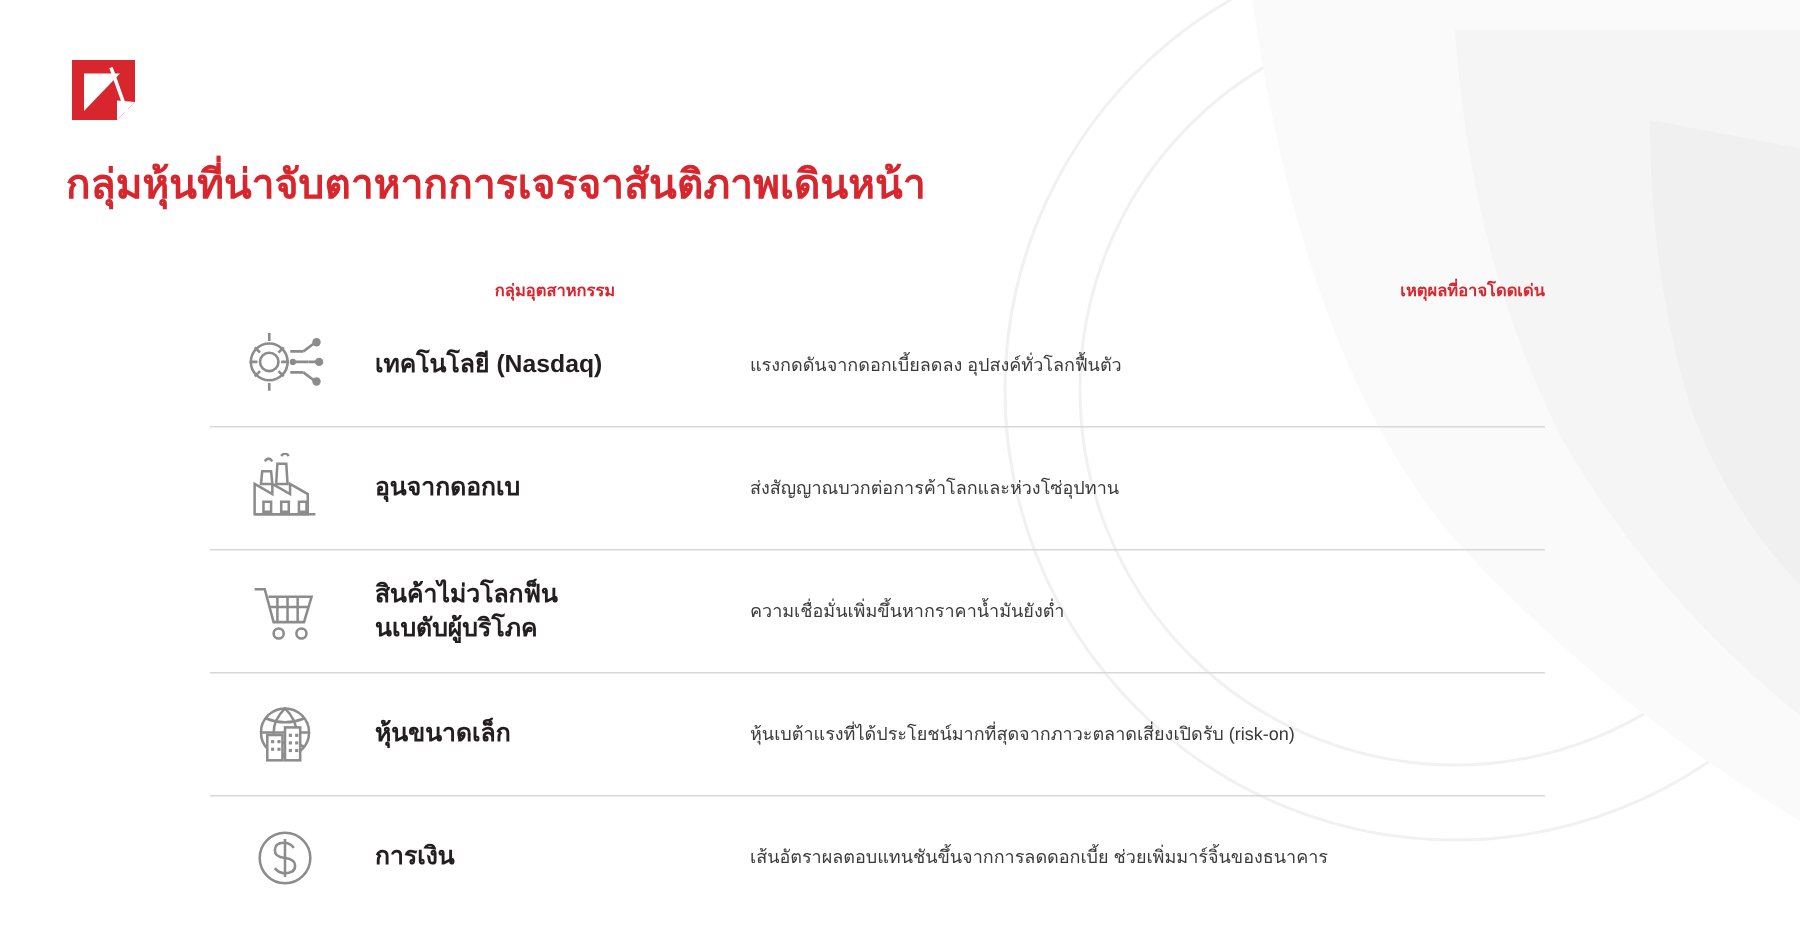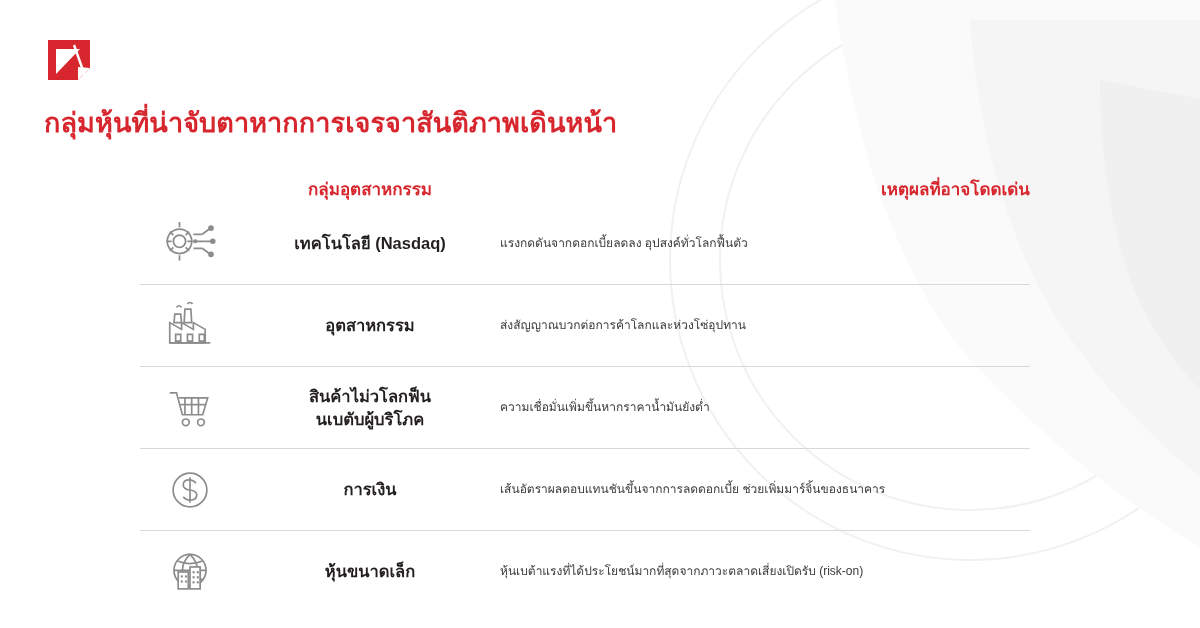--- a/index.html
+++ b/index.html
@@ -65,21 +65,21 @@
     width: 890px;
   }
   .thead {
     display: flex;
     align-items: flex-end;
     height: 34px;
   }
   .th {
     color: #d7262d;
     font-weight: bold;
-    font-size: 17px;
+    font-size: 11px;
   }
   .col-icon { width: 100px; flex: 0 0 100px; }
   .col-sector { width: 260px; flex: 0 0 260px; text-align: center; }
   .col-reason { flex: 1 1 auto; padding-left: 0px; }
   .thead .col-sector { text-align: center; }
   .thead .col-reason { text-align: right; }
 
   .row {
     display: flex;
     align-items: center;
@@ -92,21 +92,20 @@
     width: 100px;
     flex: 0 0 100px;
     display: flex;
     align-items: center;
     justify-content: center;
     color: #8c8c8c;
   }
   .cell-sector {
     width: 260px;
     flex: 0 0 260px;
-    text-align: center;
     font-weight: bold;
     font-size: 16.5px;
     color: #231f20;
     line-height: 1.35;
     padding: 0 10px;
   }
   .cell-reason {
     flex: 1 1 auto;
     font-size: 12px;
     color: #3a3a3a;
@@ -183,21 +182,21 @@
             <path d="M14 14 h7 l1 10 h-9 Z"></path>
             <path d="M26 8 h7 l1 16 h-9 Z"></path>
             <path d="M15 38 h6 v8 h-6 Z"></path>
             <path d="M29 38 h6 v8 h-6 Z"></path>
             <path d="M43 38 h6 v8 h-6 Z"></path>
             <path d="M16 6 q3 -4 6 0 M29 2 q3 -4 6 0"></path>
           </g>
         </svg>
       </div>
       <div class="cell-sector">
-        <span>อุตสาหกรรม</span>
+        <span>อุนจากดอกเบ</span>
       </div>
       <div class="cell-reason">ส่งสัญญาณบวกต่อการค้าโลกและห่วงโซ่อุปทาน</div>
     </div>
 
     <div class="row">
       <div class="cell-icon">
         <svg viewBox="0 0 64 56" width="54" height="48">
           <g fill="none" stroke="#8c8c8c" stroke-width="2">
             <path d="M8 10 h8 l7 26 h24 l6 -20 H19"></path>
             <path d="M26 16 v20 M34 16 v20 M42 16 v20"></path>
@@ -207,36 +206,20 @@
             <circle cx="27" cy="45" r="4"></circle>
             <circle cx="45" cy="45" r="4"></circle>
           </g>
         </svg>
       </div>
       <div class="cell-sector">
         <span>สินค้าไม่วโลกฟ็น</span>
         <span class="sub">นเบตับผู้บริโภค</span>
       </div>
       <div class="cell-reason">ความเชื่อมั่นเพิ่มขึ้นหากราคาน้ำมันยังต่ำ</div>
-    </div>
-
-    <div class="row">
-      <div class="cell-icon">
-        <svg viewBox="0 0 64 56" width="54" height="48">
-          <g fill="none" stroke="#8c8c8c" stroke-width="2">
-            <circle cx="32" cy="28" r="20"></circle>
-            <path d="M32 13 v30"></path>
-            <path d="M39 20 q-3 -4 -8 -4 q-7 0 -7 6 q0 5 8 6 q8 1 8 6 q0 6 -8 6 q-5 0 -8 -4"></path>
-          </g>
-        </svg>
-      </div>
-      <div class="cell-sector">
-        <span>การเงิน</span>
-      </div>
-      <div class="cell-reason">เส้นอัตราผลตอบแทนชันขึ้นจากการลดดอกเบี้ย ช่วยเพิ่มมาร์จิ้นของธนาคาร</div>
     </div>
 
     <div class="row">
       <div class="cell-icon">
         <svg viewBox="0 0 64 56" width="54" height="48">
           <g fill="none" stroke="#8c8c8c" stroke-width="2">
             <circle cx="32" cy="26" r="19"></circle>
             <path d="M13 26 h38 M32 7 q9 9 9 19 q0 10 -9 19 q-9 -9 -9 -19 q0 -10 9 -19Z"></path>
             <path d="M17 15 q15 6 30 0 M17 37 q15 -6 30 0"></path>
           </g>
@@ -257,14 +240,30 @@
             <rect x="40" y="39" width="2.5" height="2.5"></rect>
           </g>
         </svg>
       </div>
       <div class="cell-sector">
         <span>หุ้นขนาดเล็ก</span>
       </div>
       <div class="cell-reason">หุ้นเบต้าแรงที่ได้ประโยชน์มากที่สุดจากภาวะตลาดเสี่ยงเปิดรับ (risk-on)</div>
     </div>
 
+    <div class="row">
+      <div class="cell-icon">
+        <svg viewBox="0 0 64 56" width="54" height="48">
+          <g fill="none" stroke="#8c8c8c" stroke-width="2">
+            <circle cx="32" cy="28" r="20"></circle>
+            <path d="M32 13 v30"></path>
+            <path d="M39 20 q-3 -4 -8 -4 q-7 0 -7 6 q0 5 8 6 q8 1 8 6 q0 6 -8 6 q-5 0 -8 -4"></path>
+          </g>
+        </svg>
+      </div>
+      <div class="cell-sector">
+        <span>การเงิน</span>
+      </div>
+      <div class="cell-reason">เส้นอัตราผลตอบแทนชันขึ้นจากการลดดอกเบี้ย ช่วยเพิ่มมาร์จิ้นของธนาคาร</div>
+    </div>
+
   </div>
 </div>
 
 </body></html>

